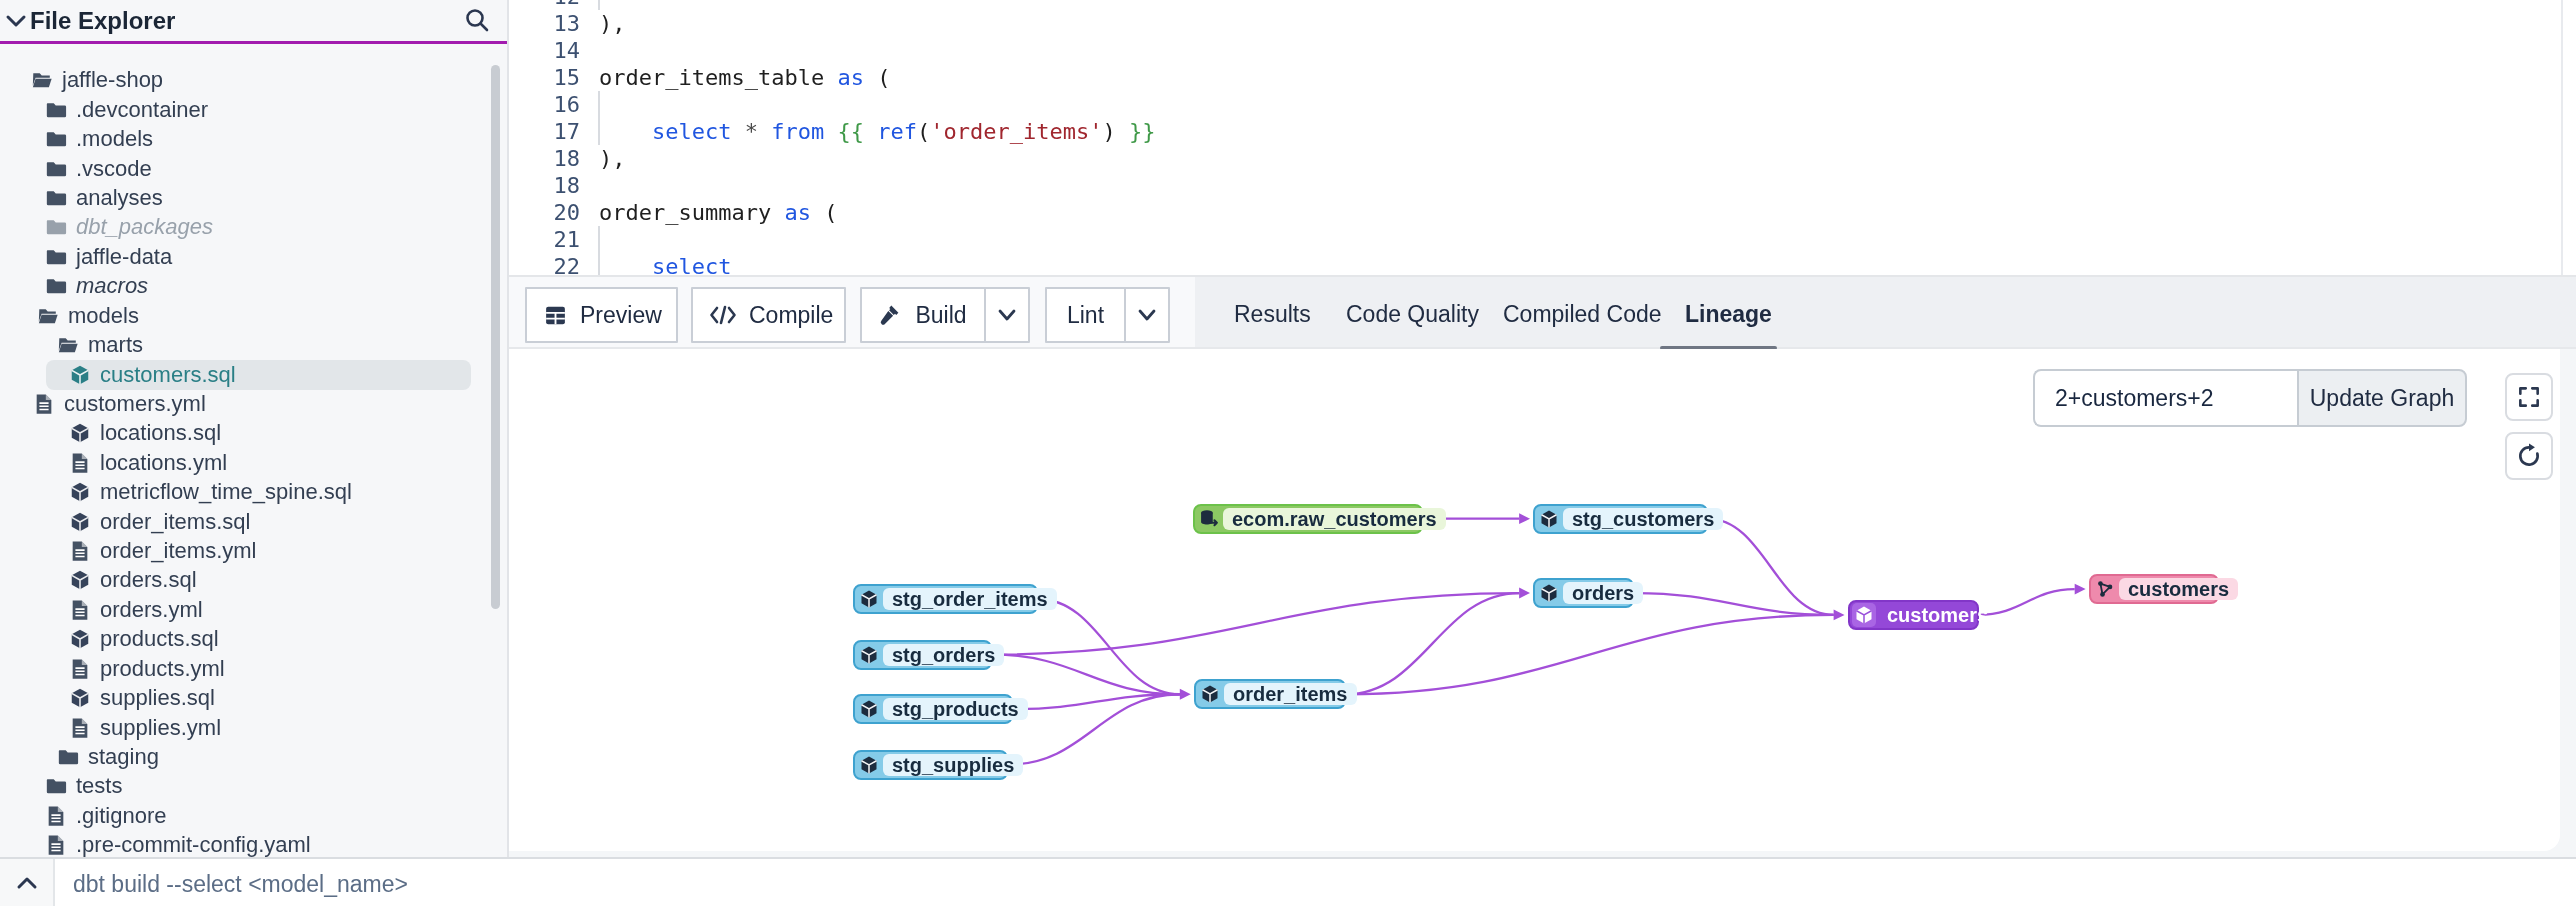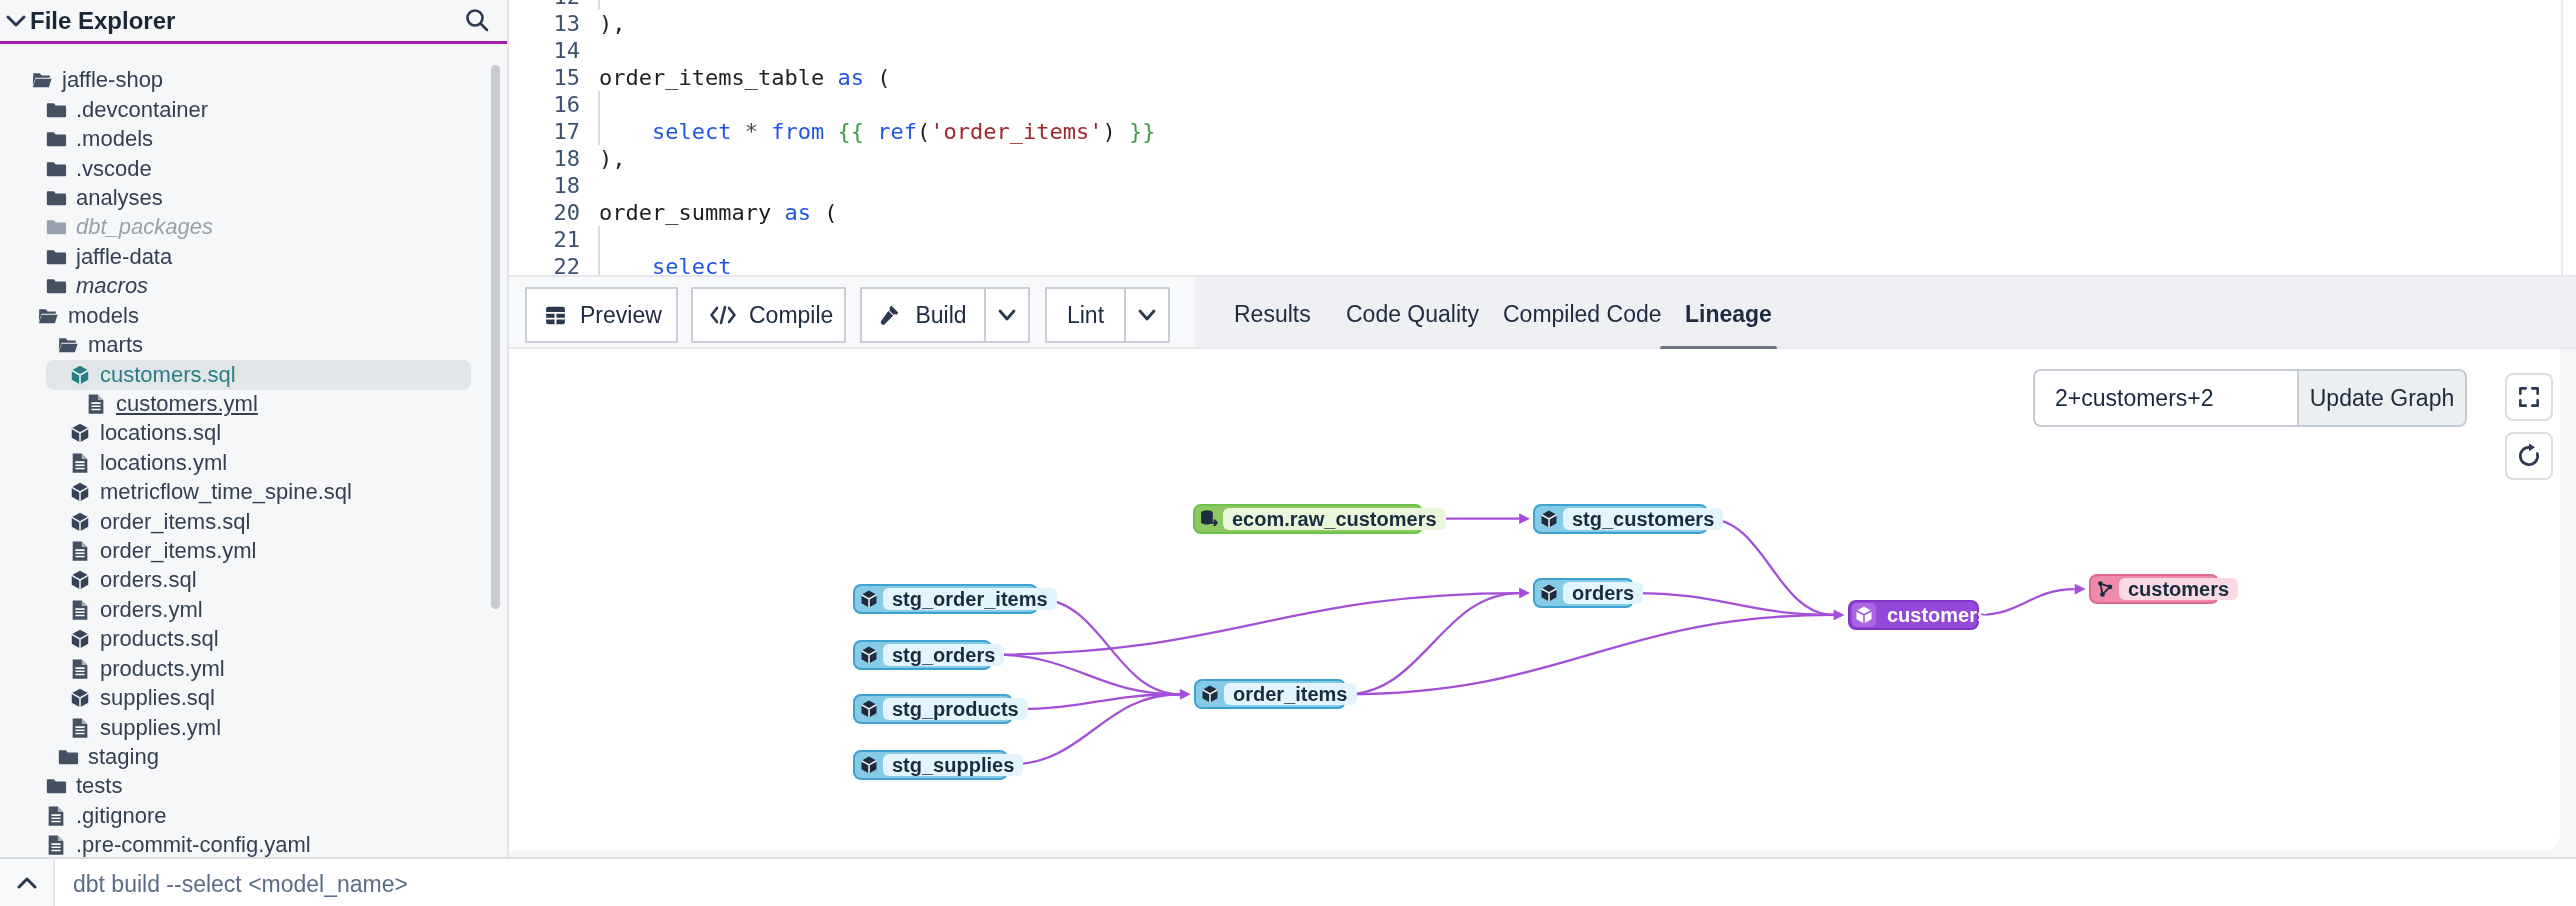--- a/index.html
+++ b/index.html
@@ -177,21 +177,21 @@
         <div class="trow sel" style="top: 319px; padding-left: 68px;">
           <div class="hl"></div>
           <span class="ic">
             <svg width="22" height="22" viewBox="0 0 24 24">
               <path d="M12 1.8 21 6.9v10.2L12 22.2 3 17.1V6.9z" fill="#2a7f86"></path>
               <path d="M3 6.9 12 12l9-5.1M12 12v10.2" fill="none" stroke="#fff" stroke-width="1.7" opacity=".9"></path>
             </svg>
           </span>
           <span class="lbl">customers.sql</span>
         </div>
-        <div class="trow" style="top: 348px; padding-left: 84px; text-decoration: underline;">
+        <div class="trow" style="top: 348px; padding-left: 32px;">
           <span class="ic">
             <svg width="20" height="22" viewBox="0 0 20 24">
               <path d="M2 1.5h10l6 6v15H2z" fill="#445163"></path>
               <path d="M12 1.5l6 6h-6z" fill="#fff" opacity=".55"></path>
               <path d="M5 11h10M5 14.5h10M5 18h10" stroke="#fff" stroke-width="1.8"></path>
             </svg>
           </span>
           <span class="lbl">customers.yml</span>
         </div>
         <div class="trow" style="top: 377px; padding-left: 68px;">

